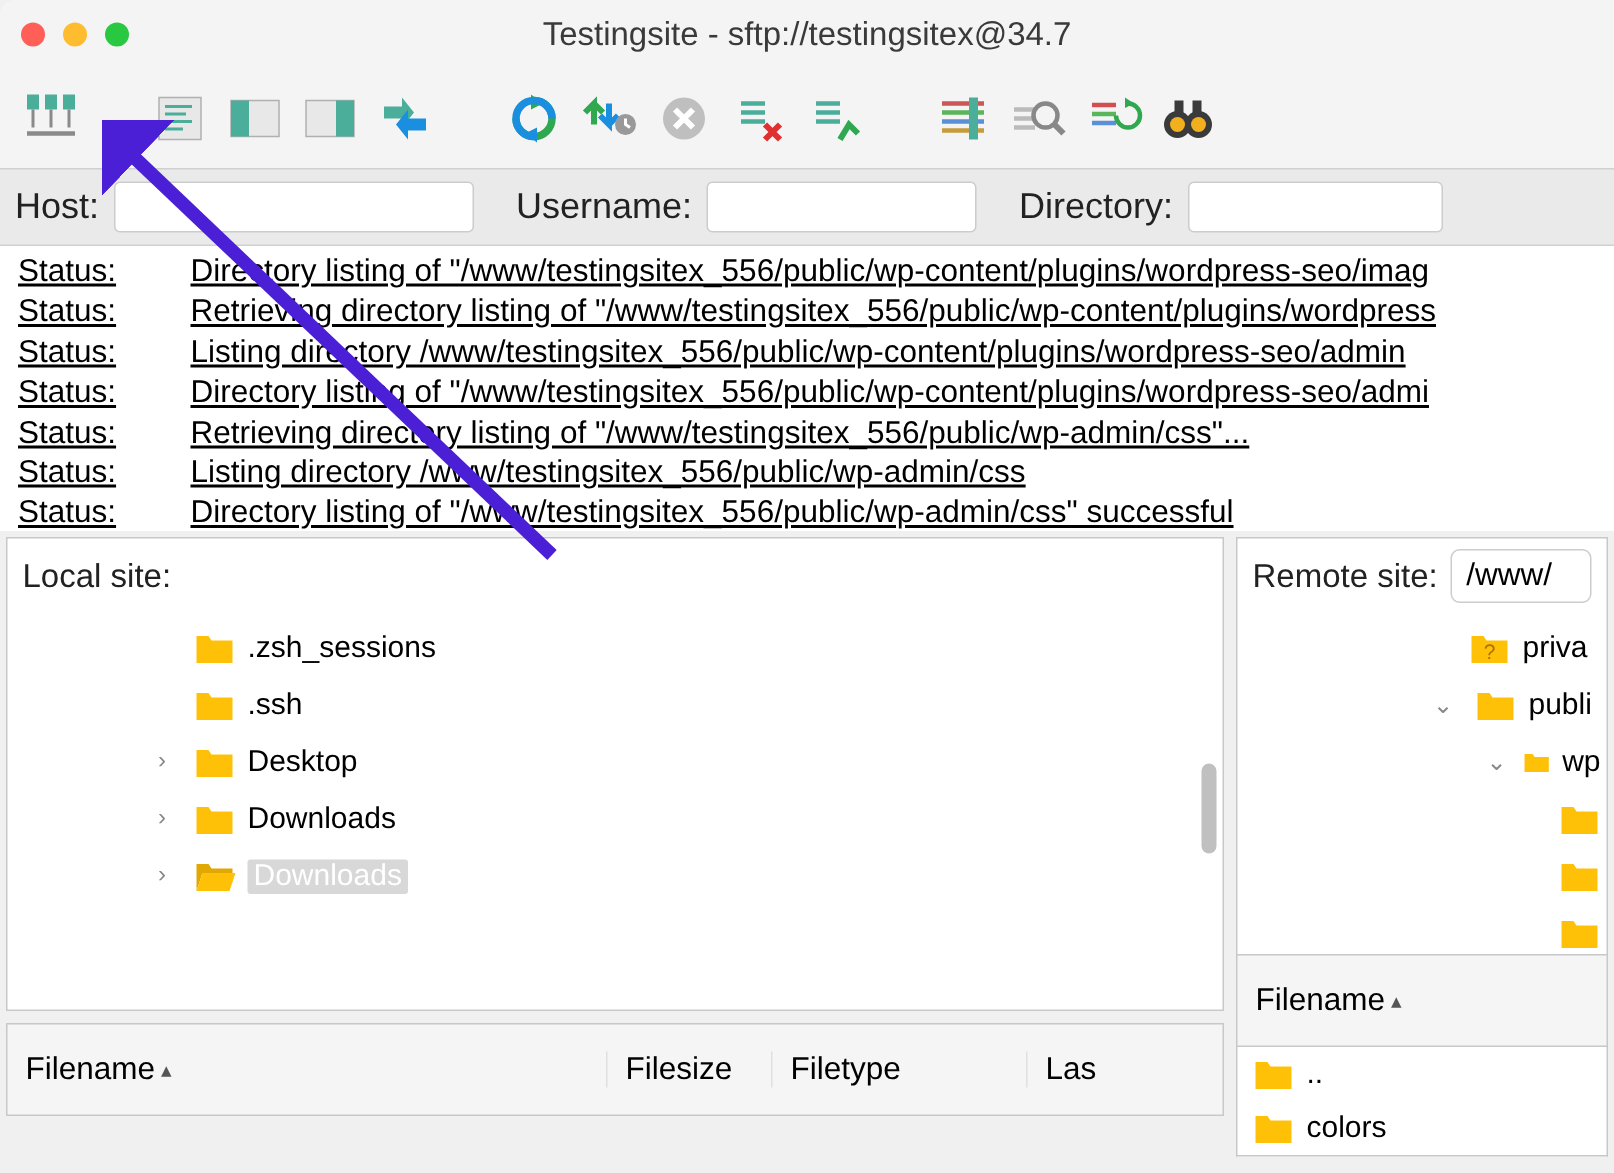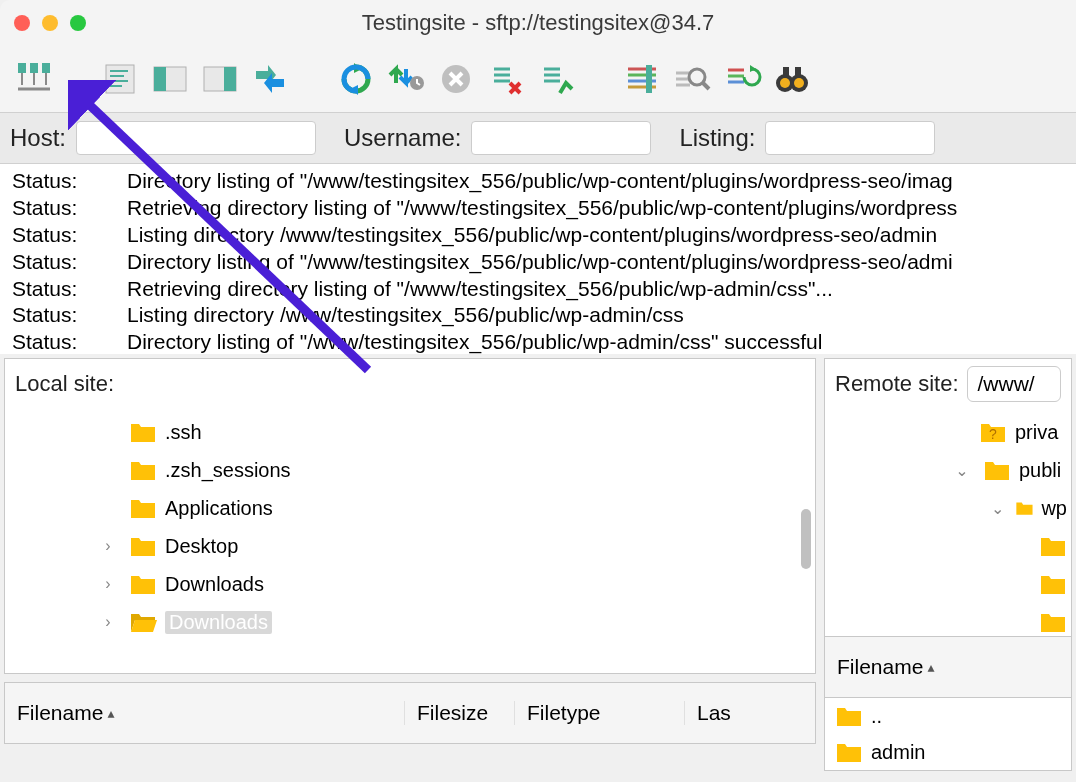--- a/index.html
+++ b/index.html
@@ -72,20 +72,21 @@
   padding: 0 8px;
 }
 .log-area {
   height: 190px;
   background: #fff;
   overflow: hidden;
   padding: 4px 12px;
   line-height: 1.28;
   font-size: 21px;
   color: #000;
+  text-decoration: underline;
 }
 .log-line { white-space: nowrap; display: flex; }
 .log-prefix { width: 115px; display: inline-block; }
 .split-row {
   display: flex;
   height: 320px;
   gap: 8px;
   padding: 4px 4px 0 4px;
   background: #f0f0f0;
 }
@@ -332,21 +333,21 @@
   </div>
 </div>
 
 <div class="conn-row">
   <span class="conn-label">Host:</span>
   <input class="conn-input" style="width: 240px;" value="">
   <span style="width:20px"></span>
   <span class="conn-label">Username:</span>
   <input class="conn-input" style="width: 180px;" value="">
   <span style="width:20px"></span>
-  <span class="conn-label">Listing:</span>
+  <span class="conn-label">Directory:</span>
   <input class="conn-input" style="width: 170px;" type="password" value="">
 </div>
 
 <div class="log-area">
   <div class="log-line">
       <span class="log-prefix">Status:</span>
       <span>Directory listing of "/www/testingsitex_556/public/wp-content/plugins/wordpress-seo/imag</span>
     </div>
   <div class="log-line">
       <span class="log-prefix">Status:</span>
@@ -378,35 +379,28 @@
   <div class="pane pane-left">
     <div class="path-row">
       <span class="path-label">Local site:</span>
     </div>
     <div class="tree">
       <div class="tree-item">
           <span class="exp"></span>
           <svg class="folder-icon" viewBox="0 0 28 24">
             <path d="M2 4 L10 4 L12 7 L26 7 L26 22 L2 22 Z" fill="#ffc107"></path>
           </svg>
-          <span class="lbl">.ssh</span>
+          <span class="lbl">.zsh_sessions</span>
         </div>
       <div class="tree-item">
           <span class="exp"></span>
           <svg class="folder-icon" viewBox="0 0 28 24">
             <path d="M2 4 L10 4 L12 7 L26 7 L26 22 L2 22 Z" fill="#ffc107"></path>
           </svg>
-          <span class="lbl">.zsh_sessions</span>
-        </div>
-      <div class="tree-item">
-          <span class="exp"></span>
-          <svg class="folder-icon" viewBox="0 0 28 24">
-            <path d="M2 4 L10 4 L12 7 L26 7 L26 22 L2 22 Z" fill="#ffc107"></path>
-          </svg>
-          <span class="lbl">Applications</span>
+          <span class="lbl">.ssh</span>
         </div>
       <div class="tree-item">
           <span class="exp">›</span>
           <svg class="folder-icon" viewBox="0 0 28 24">
             <path d="M2 4 L10 4 L12 7 L26 7 L26 22 L2 22 Z" fill="#ffc107"></path>
           </svg>
           <span class="lbl">Desktop</span>
         </div>
       <div class="tree-item">
           <span class="exp">›</span>
@@ -505,21 +499,21 @@
       <div class="file-row">
           <svg class="folder-icon" viewBox="0 0 28 24">
             <path d="M2 4 L10 4 L12 7 L26 7 L26 22 L2 22 Z" fill="#ffc107"></path>
           </svg>
           <span>..</span>
         </div>
       <div class="file-row">
           <svg class="folder-icon" viewBox="0 0 28 24">
             <path d="M2 4 L10 4 L12 7 L26 7 L26 22 L2 22 Z" fill="#ffc107"></path>
           </svg>
-          <span>admin</span>
+          <span>colors</span>
         </div>
     </div>
   </div>
 </div>
 
 <svg class="arrow-annotation" width="320" height="300">
   <defs>
       <marker id="ah" markerWidth="10" markerHeight="10" refX="2" refY="5" orient="auto">
         <path d="M0 0 L10 5 L0 10 Z" fill="#4a1fd6"></path>
       </marker>

